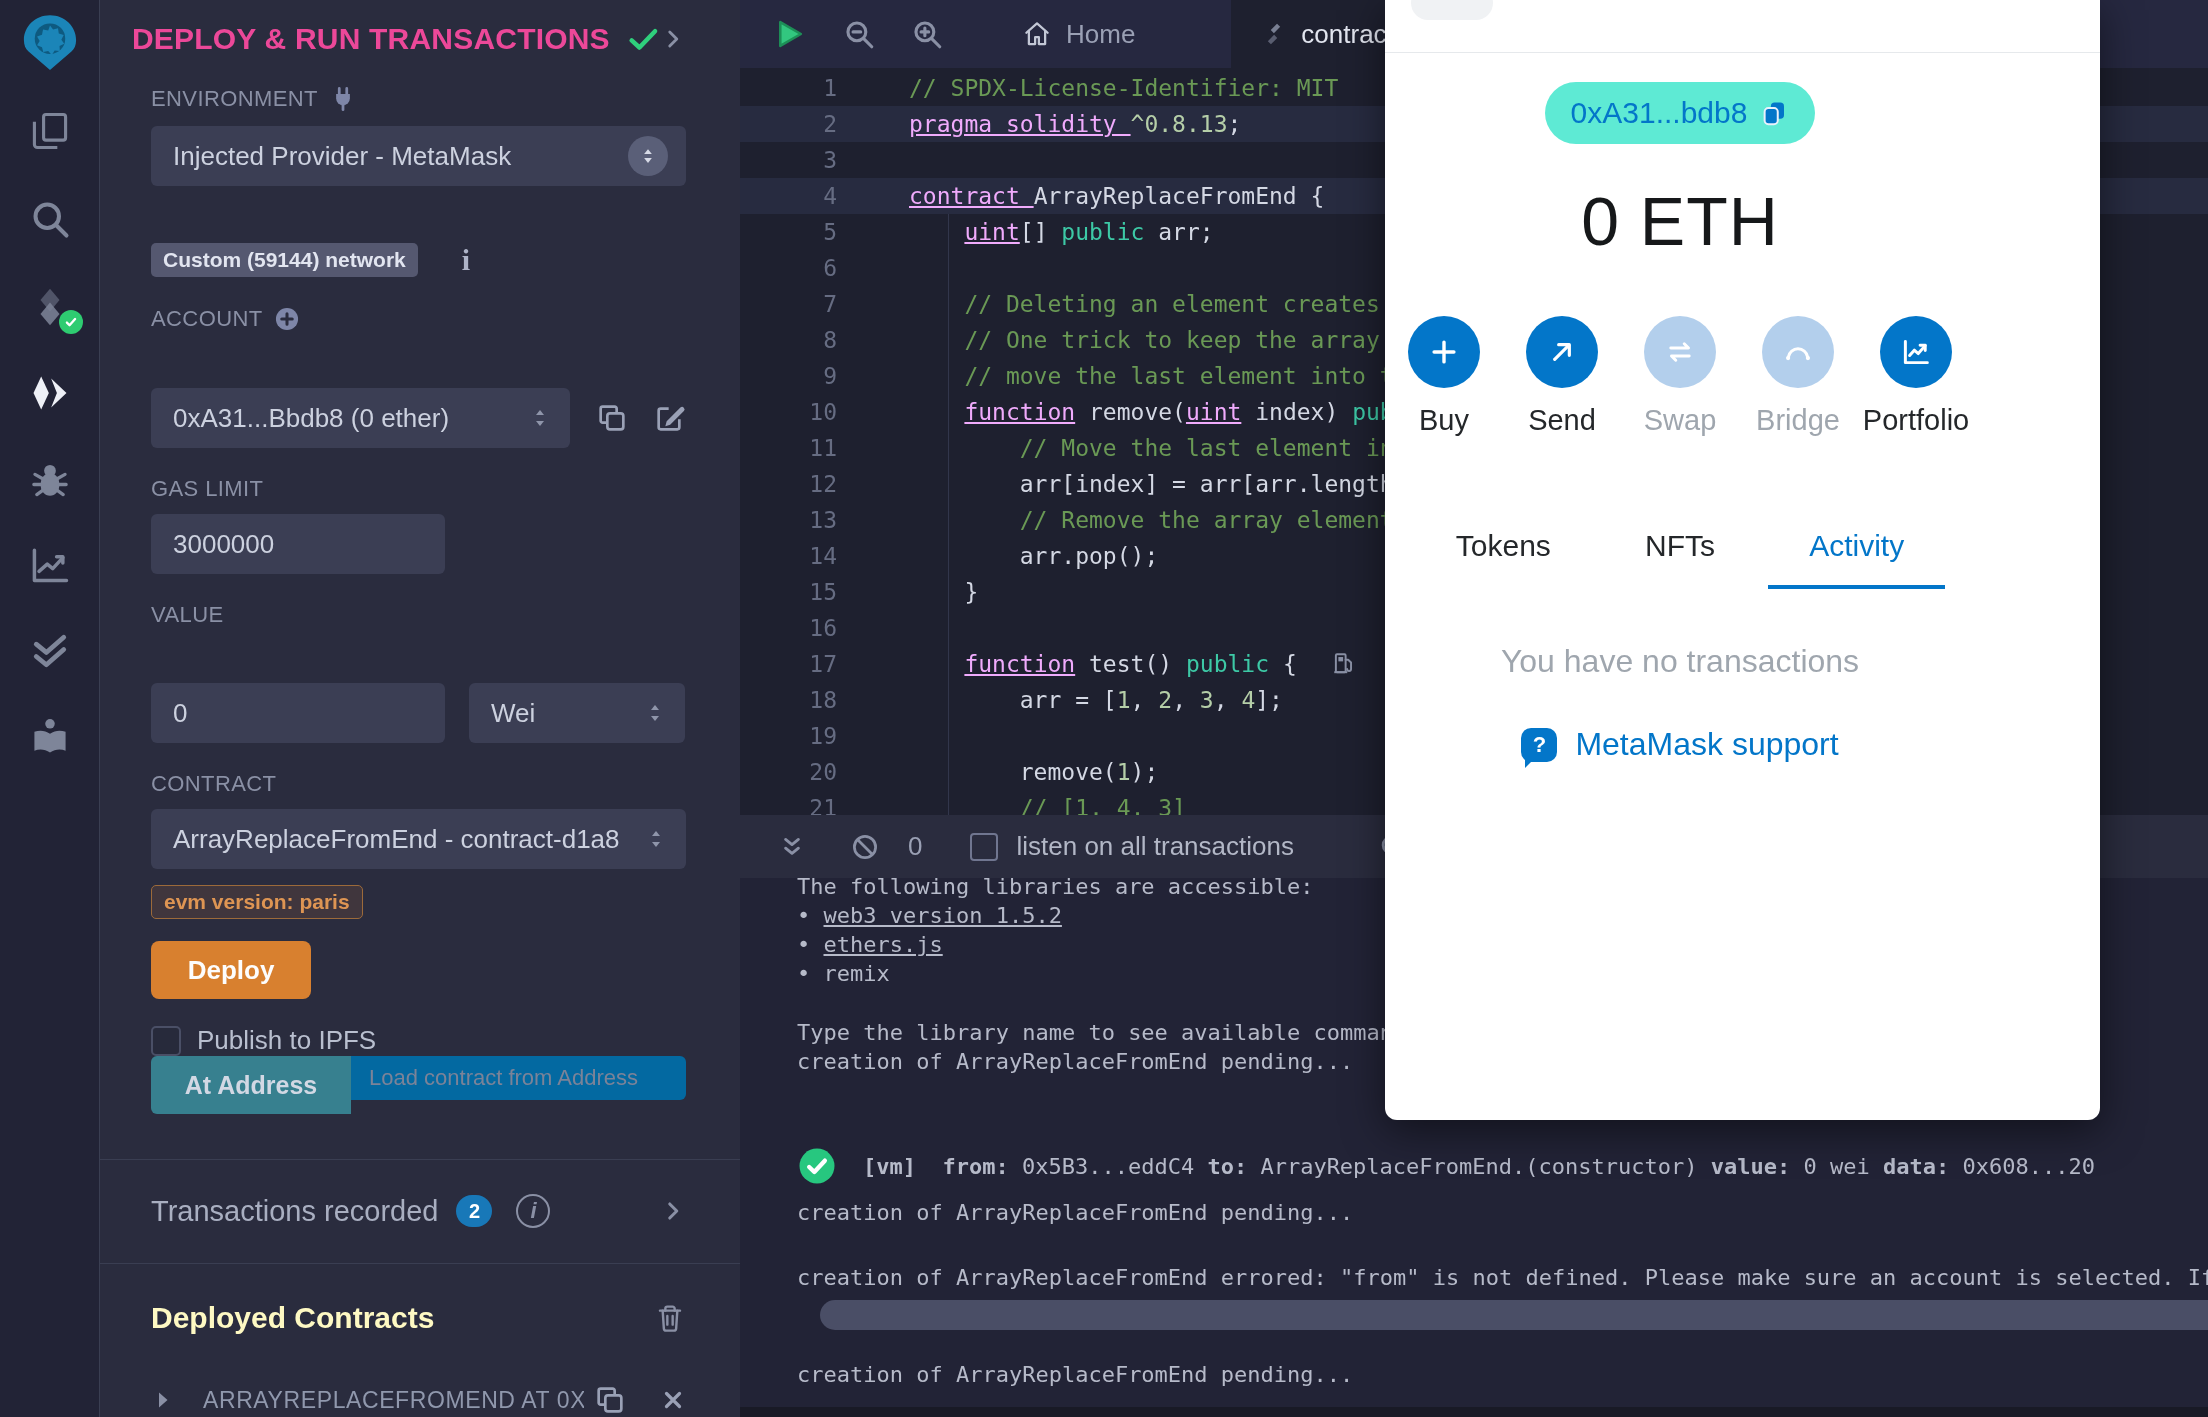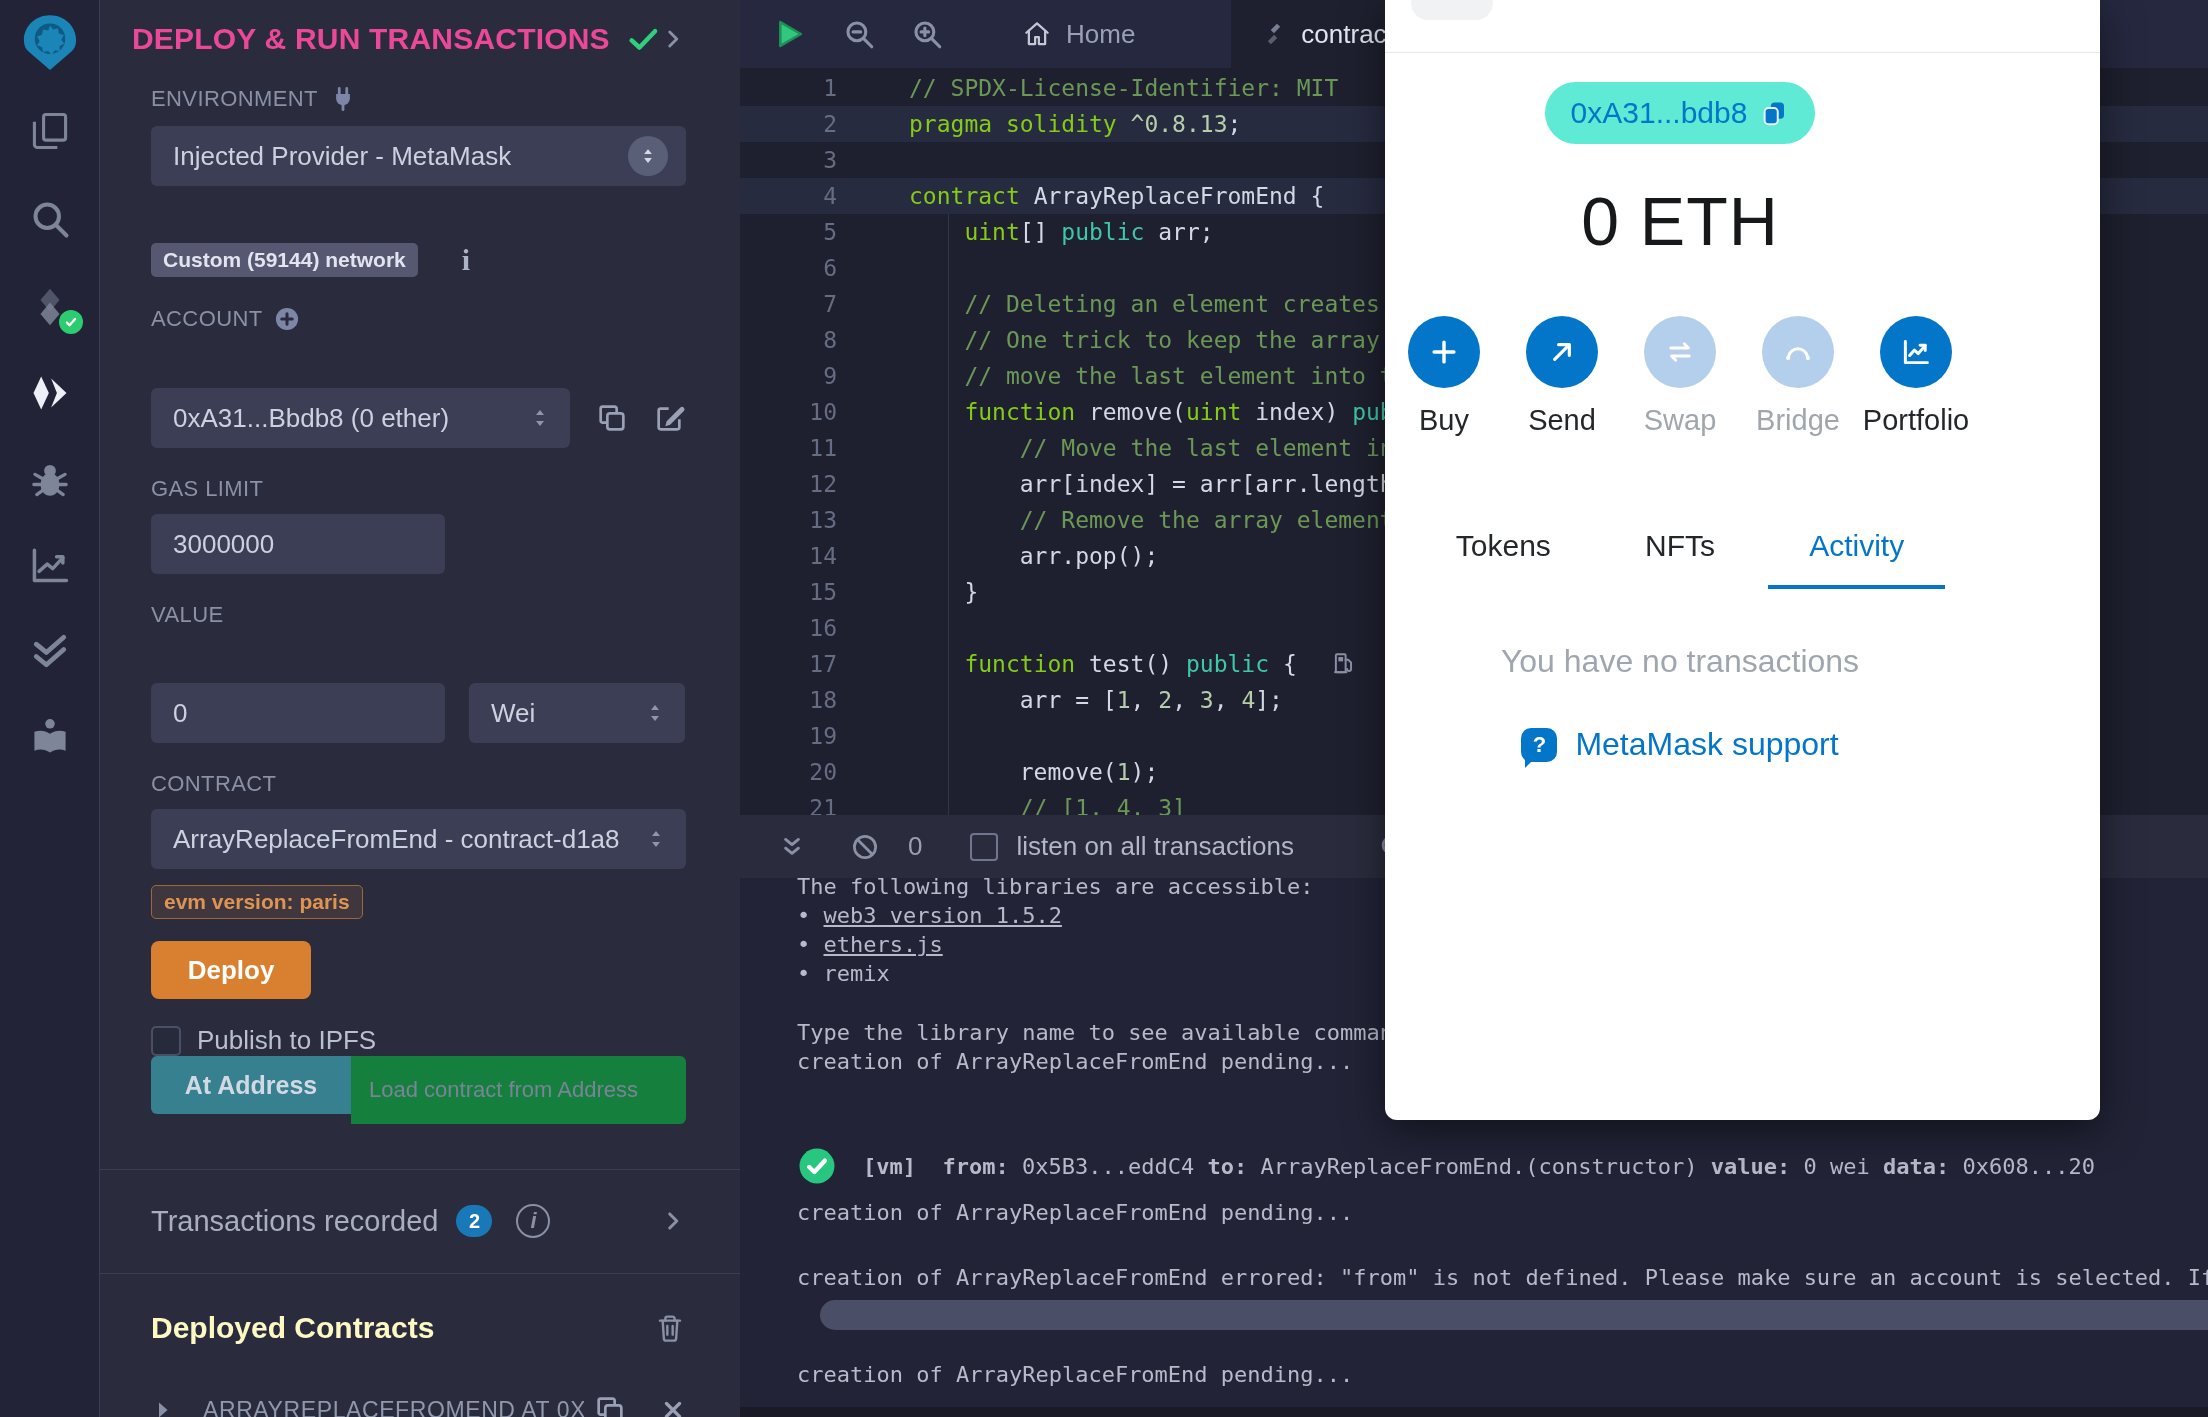--- a/index.html
+++ b/index.html
@@ -39,21 +39,21 @@
          padding:0 22px;font-size:26px;color:#ccd1df;margin-top:12px;font-family:"Liberation Sans",sans-serif;}
   .evm-badge{display:inline-block;margin-top:16px;font-size:21px;font-weight:700;color:#de9553;
          background:rgba(216,127,53,.13);border:1px solid #9c6a3a;border-radius:5px;padding:4px 12px;}
   .deploy-btn{margin-top:22px;width:160px;height:58px;border:none;border-radius:8px;background:#d8802f;
          color:#fdfdfd;font-size:26px;font-weight:700;cursor:pointer;font-family:"Liberation Sans",sans-serif;}
   .pub-row{display:flex;align-items:center;gap:16px;margin-top:26px;cursor:pointer;}
   .checkbox{width:30px;height:30px;border-radius:5px;border:2px solid #4a4f66;background:#23253545;box-sizing:border-box;}
   .ataddr-row{display:flex;justify-content:center;}
   .ataddr-btn{width:200px;height:58px;flex:none;border:none;border-radius:6px 0 0 6px;background:#37808f;color:#d2d8e4;
          font-size:25px;font-weight:700;cursor:pointer;font-family:"Liberation Sans",sans-serif;}
-  .ataddr-input{flex:1;height:68px;border:none;outline:none;border-radius:0 6px 6px 0;background:#15803d;box-sizing:border-box;
+  .ataddr-input{flex:1;height:44px;border:none;outline:none;border-radius:0 6px 6px 0;background:#0369a1;box-sizing:border-box;
          padding:0 18px;font-size:22px;color:#ccd1df;font-family:"Liberation Sans",sans-serif;}
   .ataddr-input::placeholder{color:#7b8398;}
   .pn-div{height:1px;background:#3a3e52;margin:0 -54px 0 -51px;}
   .sect-row{display:flex;align-items:center;height:62px;margin-top:20px;cursor:pointer;}
   .sect-title{font-size:29px;color:#a9afc1;}
   .count-badge{width:36px;height:32px;border-radius:16px;background:#1878b8;color:#fff;font-size:20px;font-weight:700;
          display:flex;align-items:center;justify-content:center;margin-left:18px;}
   .info-circ{width:34px;height:34px;border-radius:50%;border:2px solid #8a90a5;color:#8a90a5;font-size:22px;
          font-style:italic;font-weight:700;display:flex;align-items:center;justify-content:center;margin-left:24px;box-sizing:border-box;}
   .sect-chev{margin-left:auto;color:#8a90a5;}
@@ -75,21 +75,21 @@
   .home-tab{display:flex;align-items:center;gap:14px;color:#9aa0b4;font-size:26px;margin-left:52px;
             padding:0 26px;height:100%;cursor:pointer;}
   .file-tab{display:flex;align-items:center;gap:14px;height:100%;background:#1e202f;color:#e2e5ef;
             font-size:26px;padding:0 30px;margin-left:70px;min-width:290px;cursor:pointer;border-right:1px solid #181926;}
   #editor{position:absolute;left:0;top:68px;right:0;height:750px;overflow:hidden;
           font-family:"DejaVu Sans Mono",monospace;font-size:23px;}
   .cl{display:flex;height:36px;line-height:36px;white-space:pre;}
   .cl.hl{background:#272b40;}
   .ln{width:145px;flex:none;text-align:right;padding-right:48px;color:#666c82;box-sizing:border-box;}
   .lc{padding-left:24px;color:#d4d8e4;}
-  .tok-kw{color:#84cc16;} .tok-cmt{color:#6a9955;} .tok-num{color:#b5cea8;} .tok-acc{color:#3dc9a6;} .tok-pln{color:#d4d8e4;}
+  .tok-kw{color:#f0abfc;text-decoration:underline;} .tok-cmt{color:#6a9955;} .tok-num{color:#b5cea8;} .tok-acc{color:#3dc9a6;} .tok-pln{color:#d4d8e4;}
   .gasic{color:#8a90a5;margin-left:34px;vertical-align:-4px;}
   #indent-guide{position:absolute;left:208px;top:146px;width:1px;height:604px;background:#32364c;}
 
   
   #termbar{position:absolute;left:0;top:815px;right:0;height:63px;background:#2a2c3e;display:flex;align-items:center;z-index:5;
            color:#8a90a5;}
   #termbar .tb-ic{margin-left:38px;cursor:pointer;}
   #termbar .tb-count{font-size:26px;color:#9aa0b4;margin-left:28px;}
   #termbar .tb-check{width:28px;height:28px;border:2px solid #707690;border-radius:4px;margin-left:48px;box-sizing:border-box;cursor:pointer;}
   #termbar .tb-label{font-size:26px;color:#b2b7c6;margin-left:18px;}

